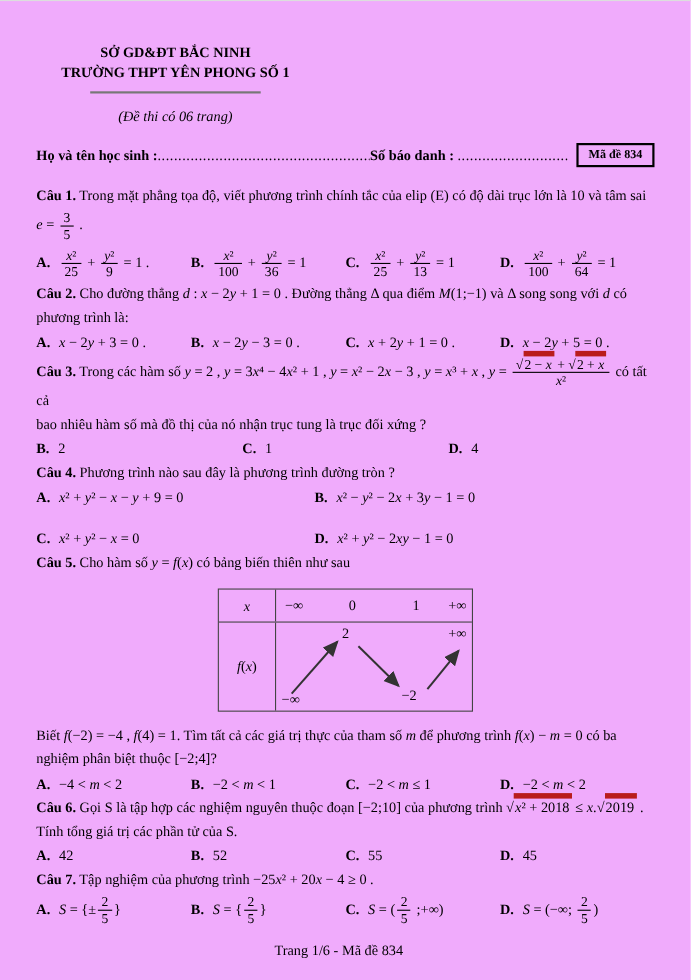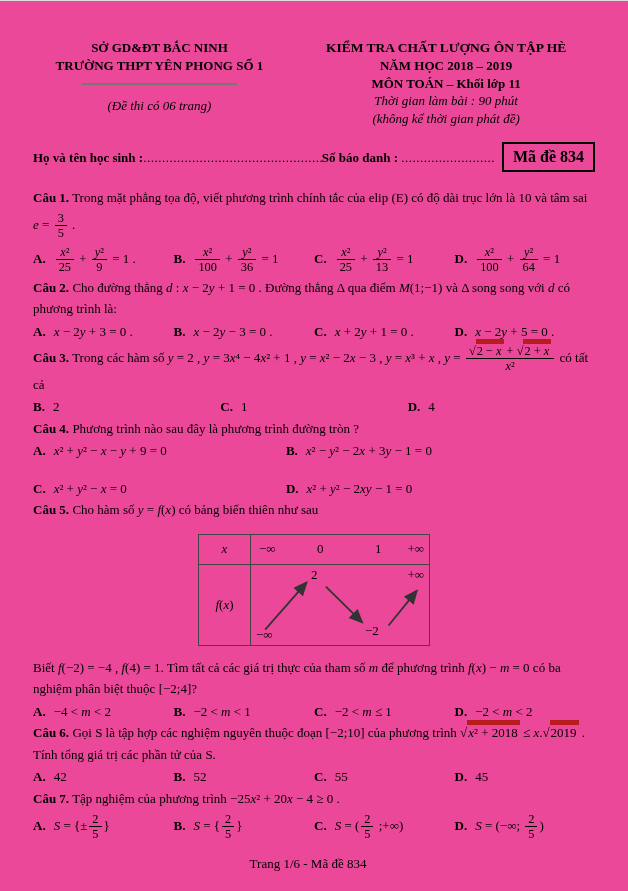--- a/index.html
+++ b/index.html
@@ -1,35 +1,35 @@
 <!DOCTYPE html>
 <html><head>
 <meta charset="utf-8">
 <style>
   * { box-sizing: border-box; }
   html,body { margin:0; padding:0; background:#fff; }
   .page{
-    width:628px; height:891px; background:#ec4899; color:#000;
+    width:628px; height:891px; background:#f0abfc; color:#000;
     font-family:"Liberation Serif", serif; font-size:13px; line-height:1.5;
     padding:38px 33px 0 33px; position:relative; overflow:hidden;
     border-top:1px solid #ddd;
   }
   
   .hdr{ display:flex; justify-content:space-between; align-items:flex-start; }
   .hdr-left{ width:45%; text-align:center; }
   .hdr-right{ width:53%; text-align:center; }
   .b{ font-weight:bold; }
   .i{ font-style:italic; }
   .hdr-line{ line-height:1.35; }
   .hdr-title{ font-size:13.5px; }
   .rule{ width:155px; margin:9px auto 12px auto; border-bottom:2px solid #777; }
   
   .student{ display:flex; align-items:center; margin-top:15px; white-space:nowrap; }
   .dots{ letter-spacing:0.5px; overflow:hidden; }
-  .code-box{ border:2px solid #000; padding:1px 9px; font-weight:bold; font-size:16px; margin-left:8px; flex:none; }
+  .code-box{ border:2px solid #000; padding:1px 9px; font-weight:bold; font-size:11px; margin-left:8px; flex:none; }
   
   main{ margin-top:16px; }
   .q{ }
   .qline{ margin:2px 0; }
   .qlab{ font-weight:bold; }
   .opts{ display:flex; margin:3px 0 0 0; }
   .opts .opt{ flex:1 1 0; }
   .opt b{ margin-right:8px; }
   .opts2{ display:grid; grid-template-columns:45% 55%; row-gap:18px; margin:3px 0 0 0; }
   
@@ -62,27 +62,20 @@
 
 <div class="page">
 
   <header class="hdr">
     <div class="hdr-left">
       <div class="hdr-line b">SỞ GD&amp;ĐT BẮC NINH</div>
       <div class="hdr-line b">TRƯỜNG THPT YÊN PHONG SỐ 1</div>
       <div class="rule"></div>
       <div class="hdr-line i">(Đề thi có 06 trang)</div>
     </div>
-    <div class="hdr-right">
-      <div class="hdr-line b hdr-title">KIỂM TRA CHẤT LƯỢNG ÔN TẬP HÈ</div>
-      <div class="hdr-line b">NĂM HỌC 2018 – 2019</div>
-      <div class="hdr-line b">MÔN TOÁN – Khối lớp 11</div>
-      <div class="hdr-line i">Thời gian làm bài : 90 phút</div>
-      <div class="hdr-line i">(không kể thời gian phát đề)</div>
-    </div>
   </header>
 
   <div class="student">
     <span class="b">Họ và tên học sinh :</span>
     <span class="dots">......................................................</span>
     <span class="b">Số báo danh :</span>&nbsp;
     <span class="dots">............................</span>
     <span class="code-box">Mã đề 834</span>
   </div>
 
@@ -135,20 +128,21 @@
         <span class="opt"><b>C.</b><span><i>x</i> + 2<i>y</i> + 1 = 0 .</span></span>
         <span class="opt"><b>D.</b><span><i>x</i> − 2<i>y</i> + 5 = 0 .</span></span>
       </div>
     </section>
 
     <section class="q">
       <p class="qline"><b class="qlab">Câu 3.</b> <span>Trong các hàm số <span class="m"><i>y</i> = 2 , <i>y</i> = 3<i>x</i>⁴ − 4<i>x</i>² + 1 ,  <i>y</i> = <i>x</i>² − 2<i>x</i> − 3 ,  <i>y</i> = <i>x</i>³ + <i>x</i> ,  <i>y</i> = <span class="frac">
                 <span class="num"><span class="sqrt">√<span class="rad">2 − <i>x</i></span></span> + <span class="sqrt">√<span class="rad">2 + <i>x</i></span></span></span>
                 <span class="den"><i>x</i>²</span>
               </span></span> có tất cả</span></p>
+      <p class="qline">bao nhiêu hàm số mà đồ thị của nó nhận trục tung là trục đối xứng ?</p>
       <div class="opts">
         <span class="opt"><b>B.</b><span>2</span></span>
         <span class="opt"><b>C.</b><span>1</span></span>
         <span class="opt"><b>D.</b><span>4</span></span>
       </div>
     </section>
 
     <section class="q">
       <p class="qline"><b class="qlab">Câu 4.</b> <span> Phương trình nào sau đây là phương trình đường tròn ?</span></p>
       <div class="opts2">

